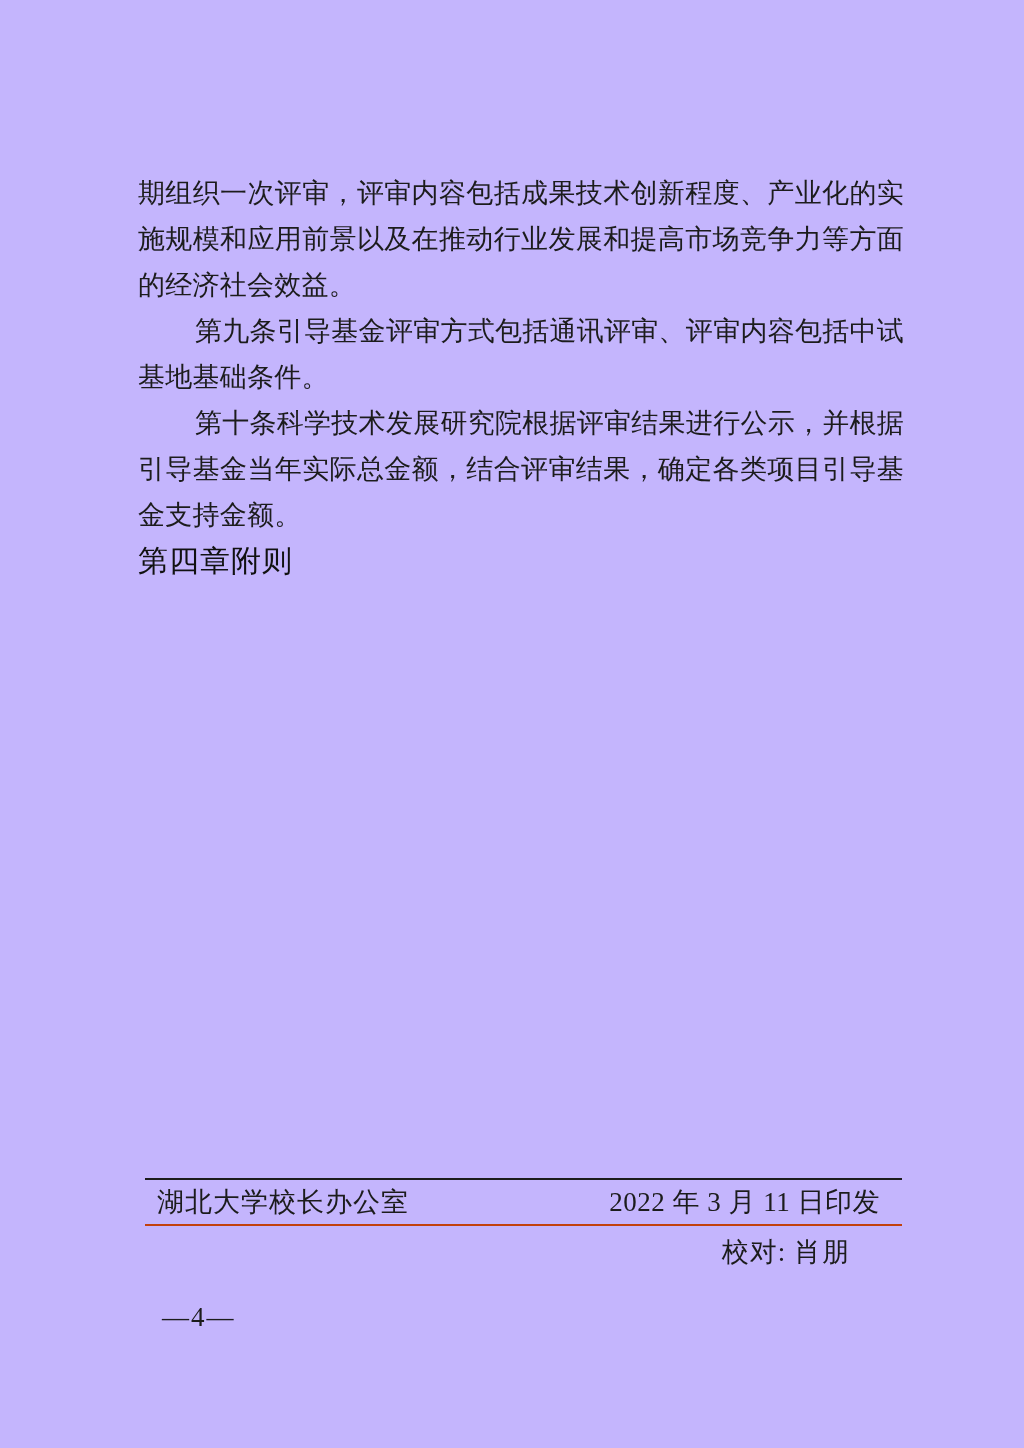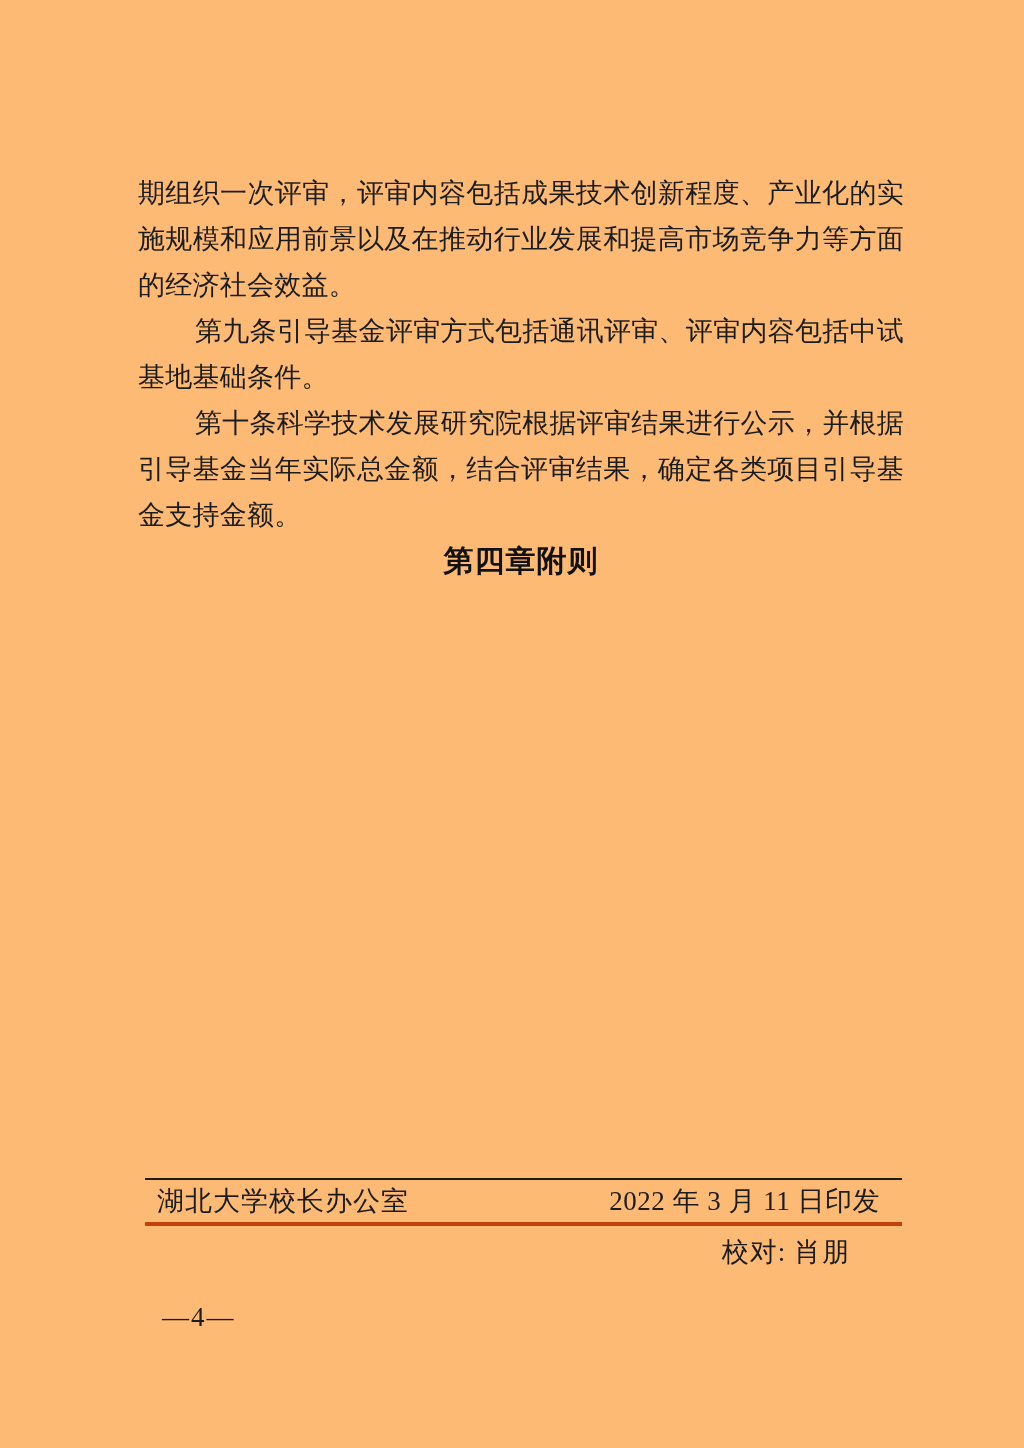--- a/index.html
+++ b/index.html
@@ -1,20 +1,20 @@
 <!DOCTYPE html>
 <html><head>
 <meta charset="utf-8">
 <style>
   html, body { margin: 0; padding: 0; background: #ffffff; }
   .page {
     position: relative;
     width: 1024px;
     height: 1448px;
-    background: #fdba74;
+    background: #c4b5fd;
     font-family: "Liberation Serif", serif;
     color: #1c1c1c;
     overflow: hidden;
   }
   .content {
     position: absolute;
     left: 138px;
     top: 170px;
     width: 766px;
   }
@@ -23,37 +23,36 @@
     font-size: 27px;
     line-height: 46px;
     letter-spacing: 0.25px;
     text-align: justify;
     text-justify: inter-ideograph;
   }
   .par.indent { text-indent: 57px; }
   .chapter-heading {
     margin: 0;
     font-family: "Liberation Sans", sans-serif;
-    font-weight: 700;
+    font-weight: 400;
     font-size: 30px;
     line-height: 46px;
     letter-spacing: 1px;
-    text-align: center;
     color: #111111;
   }
   .footer {
     position: absolute;
     left: 145px;
     top: 1178px;
     width: 757px;
     font-size: 27px;
   }
   .footer-main {
     border-top: 2px solid #1c1c1c;
-    border-bottom: 4px solid #c2410c;
+    border-bottom: 2px solid #c2410c;
     height: 48px;
     display: flex;
     align-items: center;
     justify-content: space-between;
     padding: 0 4px 0 12px;
     box-sizing: border-box;
   }
   .footer-office { letter-spacing: 1px; }
   .footer-date { letter-spacing: 0.5px; padding-right: 18px; }
   .footer-proof {

